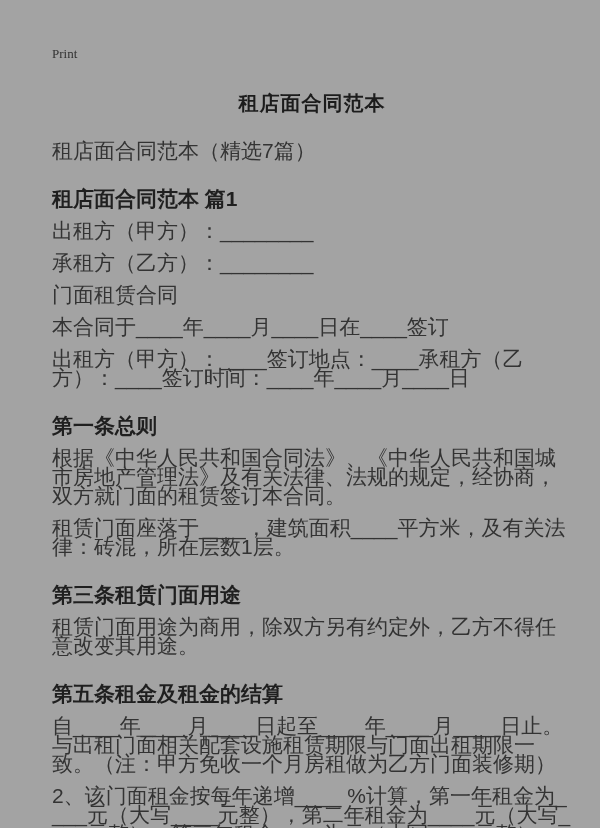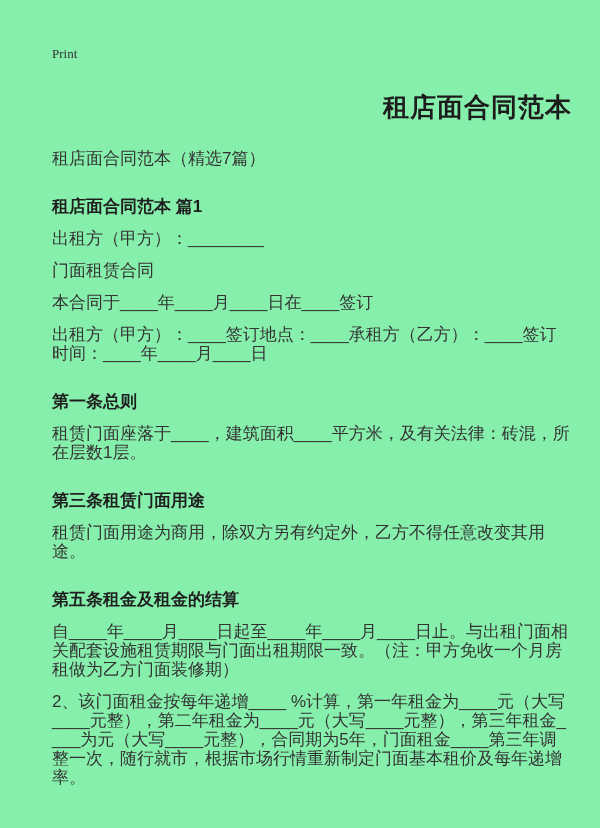--- a/index.html
+++ b/index.html
@@ -12,41 +12,41 @@
     height: 828px;
     overflow: hidden;
     font-family: "Liberation Sans", sans-serif;
     color: #333333;
   }
   .page {
     box-sizing: border-box;
     width: 600px;
     height: 828px;
     padding: 44px 28px 0 52px;
-    background: #86efac;
+    background: #a3a3a3;
   }
   .print-link {
     font-family: "Liberation Serif", serif;
     font-size: 13px;
     color: #333333;
     text-decoration: none;
     display: inline-block;
     margin-bottom: 10px;
     cursor: pointer;
   }
   .doc-title {
-    font-size: 26px;
+    font-size: 20px;
     font-weight: 700;
     color: #1c1c1c;
-    text-align: right;
+    text-align: center;
     margin: 18px 0 24px 0;
     letter-spacing: 1px;
   }
   .para {
-    font-size: 17px;
+    font-size: 21px;
     line-height: 19px;
     margin: 13px 0;
     color: #333333;
     word-break: break-all;
   }
   .para.heading {
     font-weight: 700;
     color: #1f1f1f;
     margin-top: 29px;
   }
@@ -56,24 +56,26 @@
 
 <div class="page">
 
   <a class="print-link">Print</a>
 
   <h1 class="doc-title">租店面合同范本</h1>
 
   <p class="para">租店面合同范本（精选7篇）</p>
   <p class="para heading">租店面合同范本 篇1</p>
   <p class="para">出租方（甲方）：________</p>
+  <p class="para">承租方（乙方）：________</p>
   <p class="para">门面租赁合同</p>
   <p class="para">本合同于____年____月____日在____签订</p>
   <p class="para">出租方（甲方）：____签订地点：____承租方（乙方）：____签订时间：____年____月____日</p>
   <p class="para heading">第一条总则</p>
+  <p class="para">根据《中华人民共和国合同法》、《中华人民共和国城市房地产管理法》及有关法律、法规的规定，经协商，双方就门面的租赁签订本合同。</p>
   <p class="para">租赁门面座落于____，建筑面积____平方米，及有关法律：砖混，所在层数1层。</p>
   <p class="para heading">第三条租赁门面用途</p>
   <p class="para">租赁门面用途为商用，除双方另有约定外，乙方不得任意改变其用途。</p>
   <p class="para heading">第五条租金及租金的结算</p>
   <p class="para">自____年____月____日起至____年____月____日止。与出租门面相关配套设施租赁期限与门面出租期限一致。（注：甲方免收一个月房租做为乙方门面装修期）</p>
   <p class="para">2、该门面租金按每年递增____ %计算，第一年租金为____元（大写____元整），第二年租金为____元（大写____元整），第三年租金____为元（大写____元整），合同期为5年，门面租金____第三年调整一次，随行就市，根据市场行情重新制定门面基本租价及每年递增率。</p>
 
 </div>
 
 </body></html>

